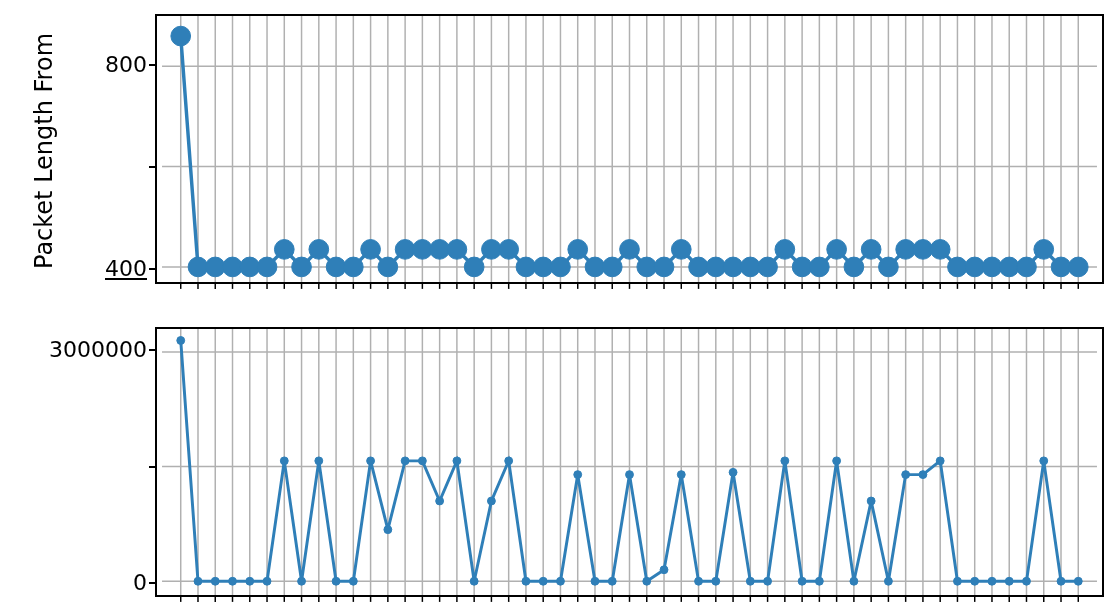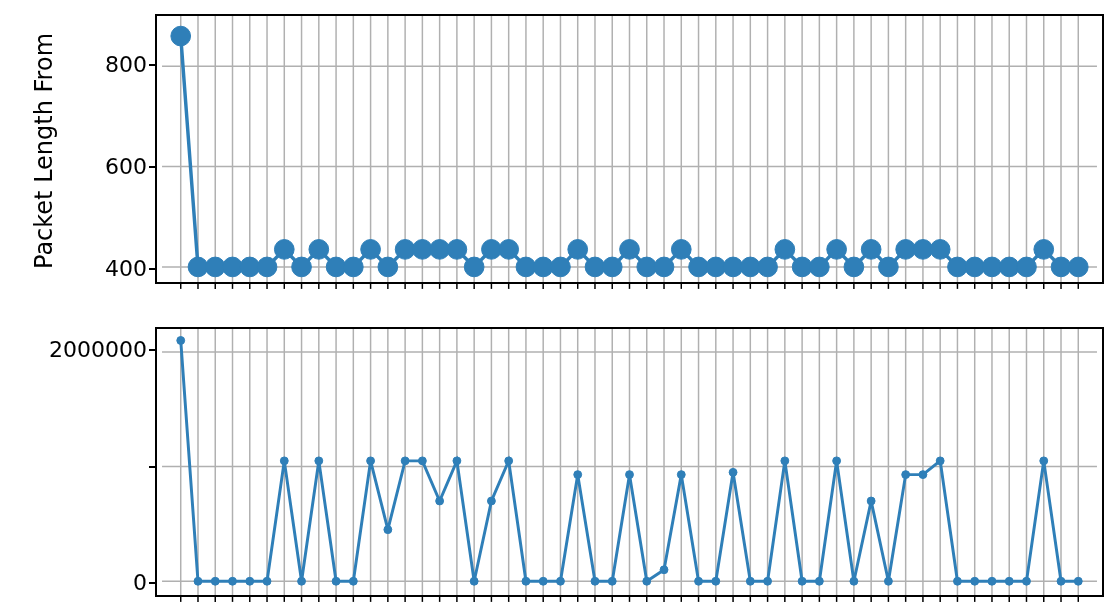--- a/index.html
+++ b/index.html
@@ -414,24 +414,23 @@
         <circle cx="824.9" cy="256.0344827586207" r="4" class="marker"></circle>
         <circle cx="842.42" cy="256.0344827586207" r="4" class="marker"></circle>
         <circle cx="859.94" cy="256.0344827586207" r="4" class="marker"></circle>
         <circle cx="877.4599999999999" cy="256.0344827586207" r="4" class="marker"></circle>
         <circle cx="894.98" cy="133.83620689655172" r="4" class="marker"></circle>
         <circle cx="912.5" cy="256.0344827586207" r="4" class="marker"></circle>
         <circle cx="930.02" cy="256.0344827586207" r="4" class="marker"></circle>
       </svg>
   </div>
 
-<div class="ticklabel" style="left: 0px; width: 147px; top: 255.717px;">400</div>
+<div class="ticklabel" style="left: 0px; width: 147px; top: 255.717px; text-decoration: underline;">400</div>
     <div class="tickmark" style="left: 149px; top: 267.717px; width: 6px; height: 2px;"></div>
-    <div class="ticklabel" style="left: 0px; width: 147px; top: 153.83px;">600</div>
     <div class="tickmark" style="left: 149px; top: 165.83px; width: 6px; height: 2px;"></div>
     <div class="ticklabel" style="left: 0px; width: 147px; top: 51.9434px;">800</div>
     <div class="tickmark" style="left: 149px; top: 63.9434px; width: 6px; height: 2px;"></div>
     <div class="ticklabel" style="left: 0px; width: 147px; top: 570.034px;">0</div>
     <div class="tickmark" style="left: 149px; top: 582.034px; width: 6px; height: 2px;"></div>
     <div class="tickmark" style="left: 149px; top: 465.655px; width: 6px; height: 2px;"></div>
-    <div class="ticklabel" style="left: 0px; width: 147px; top: 337.276px;">2000000</div>
+    <div class="ticklabel" style="left: 0px; width: 147px; top: 337.276px;">3000000</div>
     <div class="tickmark" style="left: 149px; top: 349.276px; width: 6px; height: 2px;"></div>
   </div>
 
 </body></html>

